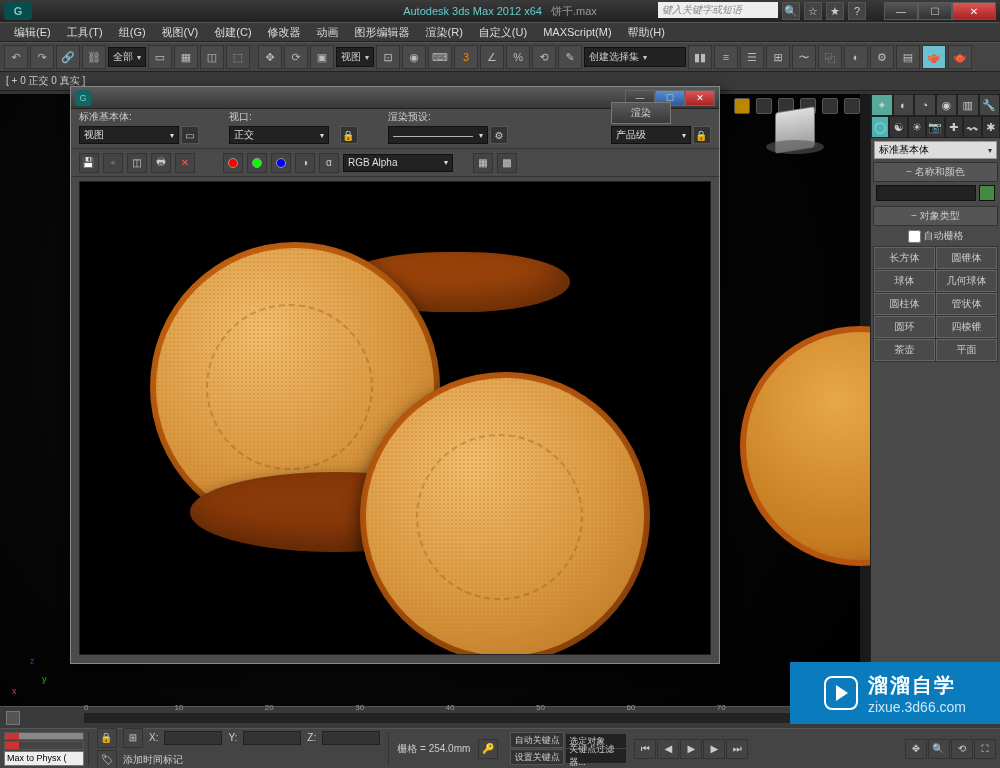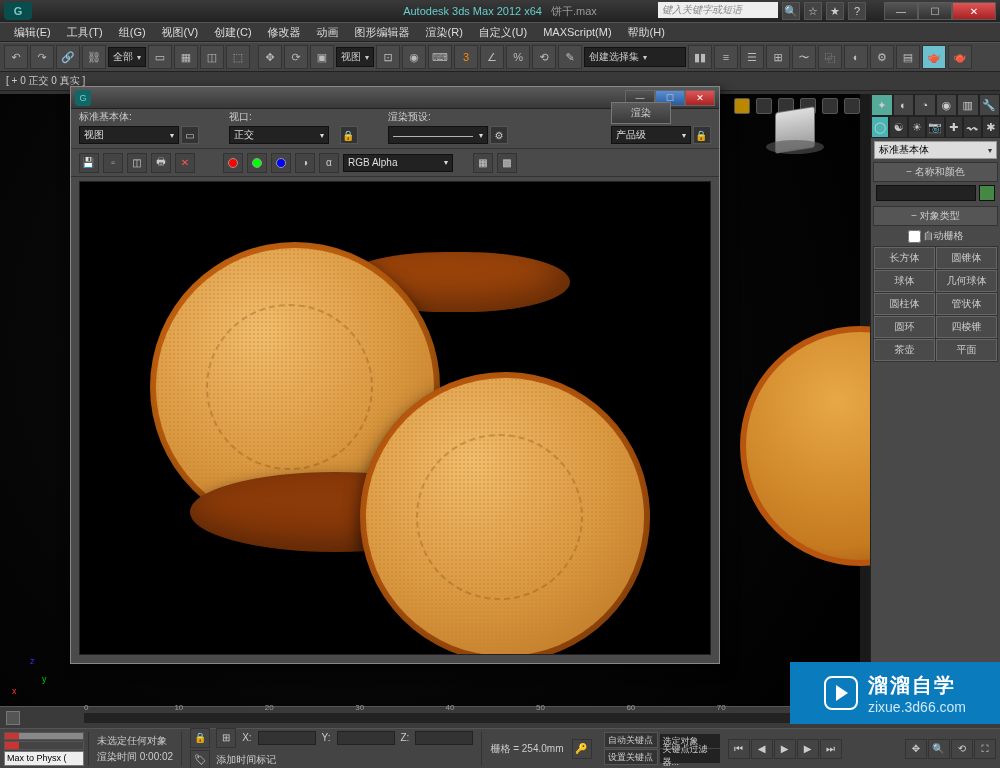--- a/index.html
+++ b/index.html
@@ -372,24 +372,20 @@
   </div>
 </div>
 
 <div class="statusbar">
   <div class="status-left">
     <div class="minitrack"></div>
     <div class="minitrack" style="background:#444"></div>
     <div class="physbtn">Max to Physx (</div>
   </div>
   <div class="status-mid">
-    <div>未选定任何对象</div>
-    <div>渲染时间  0:00:02</div>
-  </div>
-  <div class="status-mid">
     <div class="coord-row">
       <div class="tiny">🔒</div>
       <div class="tiny">⊞</div>
       <span>X:</span>
         <div class="cf"></div>
       <span>Y:</span>
         <div class="cf"></div>
       <span>Z:</span>
         <div class="cf"></div>
     </div>

